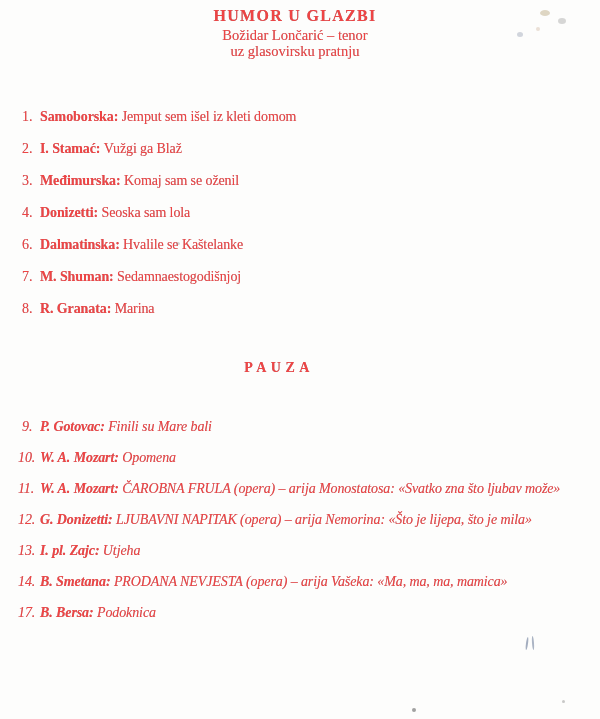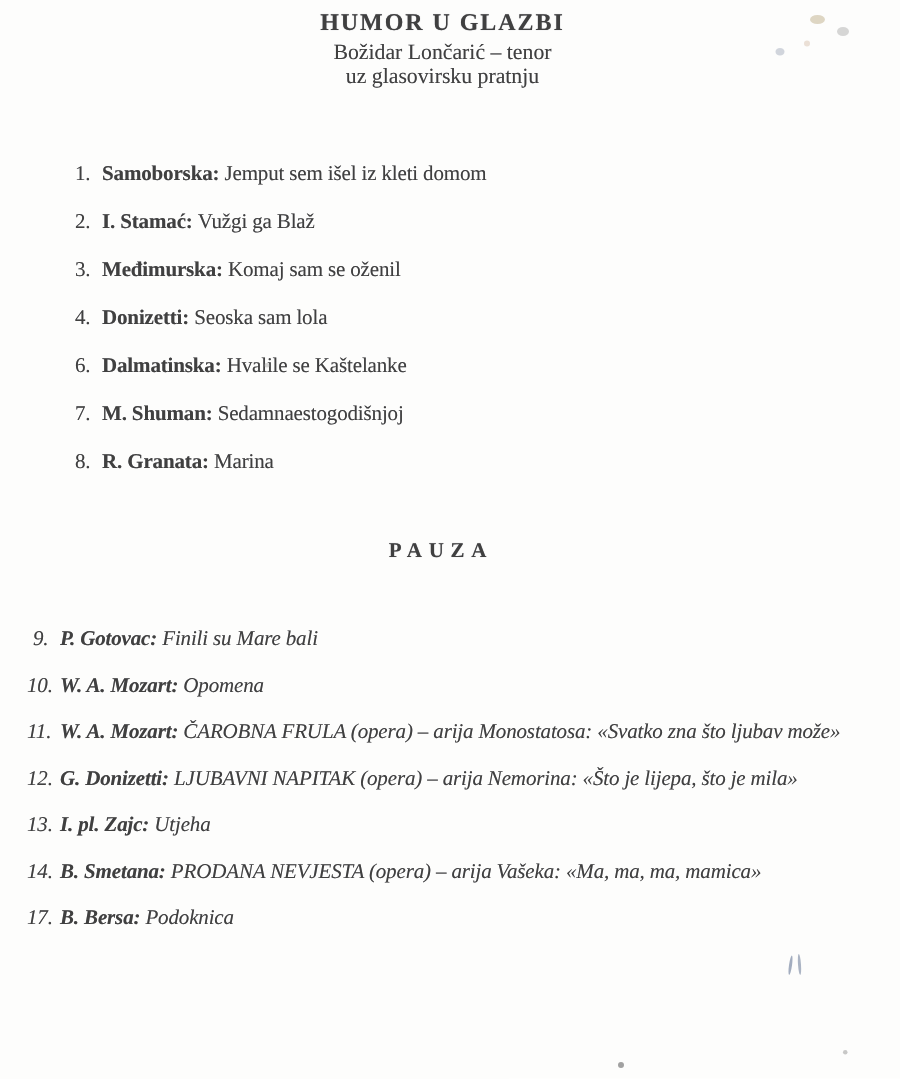--- a/index.html
+++ b/index.html
@@ -6,21 +6,21 @@
   body {
     width: 600px; height: 719px;
     font-family: "Liberation Serif", "DejaVu Serif", serif;
     background: #ffffff;
   }
   .page {
     position: relative;
     width: 600px; height: 719px;
     background: #fdfdfc;
     overflow: hidden;
-    color: #404040;
+    color: #ef4444;
   }
   
   .header {
     position: absolute;
     top: 7px; left: 0;
     width: 590px;            
     text-align: center;
   }
   .title {
     font-size: 16px;
@@ -35,21 +35,21 @@
     margin-top: 1px;
     text-shadow: 0 0 0.4px rgba(20,20,40,0.35);
   }
   .subtitle { margin-top: 3px; }
   
   .section {
     position: absolute;
     left: 18px;
     right: 0;
   }
-  #section1 { top: 101px; margin-left: 28px; }
+  #section1 { top: 101px; }
   #section2 { top: 411px; font-style: italic; }
   .row {
     white-space: nowrap;
     font-size: 14px;
     letter-spacing: -0.1px;
     text-shadow: 0 0 0.4px rgba(20,20,40,0.35);
   }
   #section1 .row { line-height: 32px; height: 32px; }
   #section2 .row { line-height: 31px; height: 31px; }
   .num {
@@ -57,21 +57,21 @@
     width: 22px;
   }
   
   #section1 .row .num { text-indent: 4px; }
   #section2 .row:first-child .num { text-indent: 4px; }
   .composer { font-weight: bold; }
   .piece { font-weight: normal; }
   
   .pauza {
     position: absolute;
-    top: 360px; left: 16px;
+    top: 360px; left: 1px;
     width: 556px;            
     text-align: center;
     font-size: 14px;
     font-weight: bold;
     letter-spacing: 4.5px;
     text-shadow: 0 0 0.5px rgba(20,20,40,0.4);
   }
   
   .artifact { position: absolute; border-radius: 50%; }
 </style>

